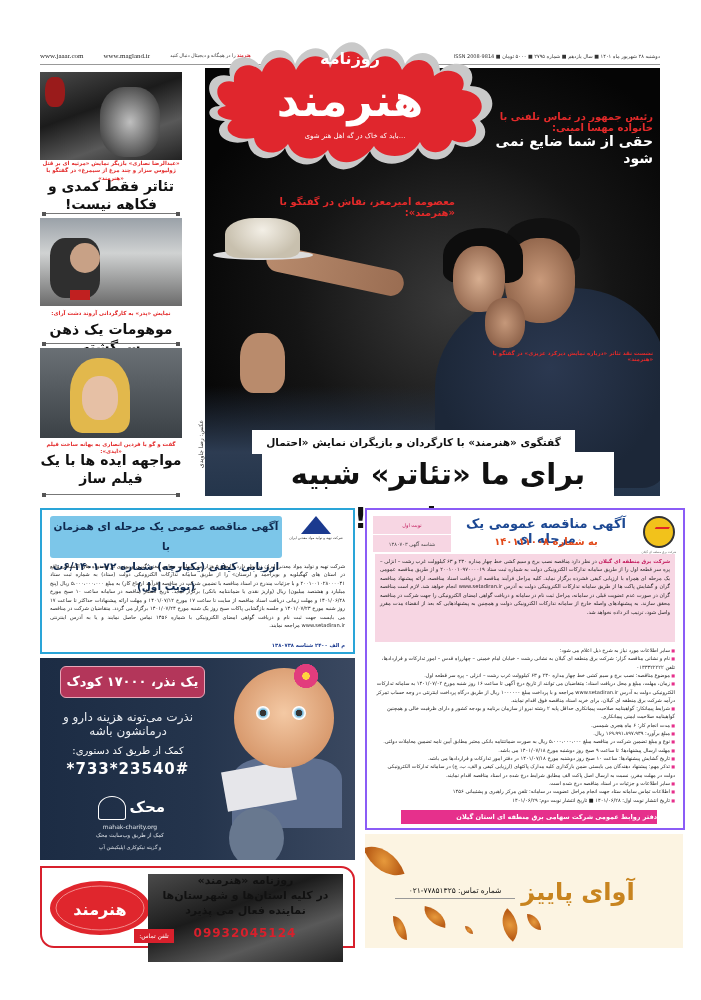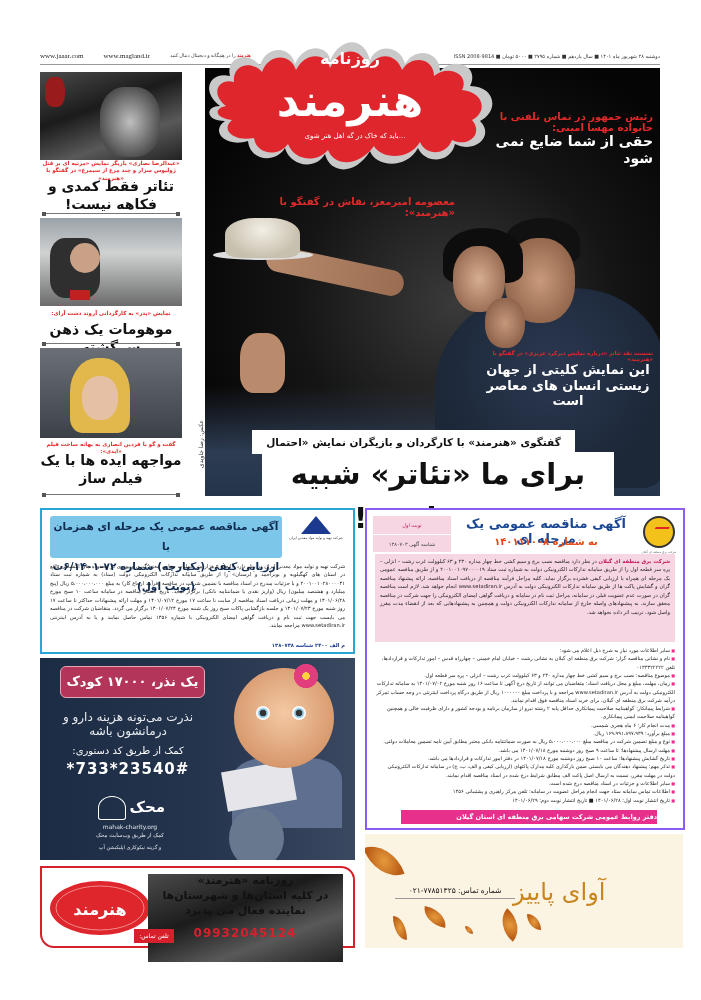--- a/index.html
+++ b/index.html
@@ -83,21 +83,21 @@
 .ad3 .kid .shirt{position:absolute;left:18px;top:100px;width:110px;height:70px;background:#5e6f8f;border-radius:30% 30% 0 0}
 .ad3 .kid .box{position:absolute;left:10px;top:108px;width:70px;height:40px;background:#e6e6ea;transform:rotate(-10deg)}
 .ad3 .kid .bald{position:absolute;left:15px;top:150px;width:55px;height:60px;border-radius:50%;background:#68788f}
 .ad4{left:40px;top:866px;width:315px;height:82px;border:2px solid #d8202c;border-radius:0 14px 0 14px;background:#fff}
 .ad4 .logo{position:absolute;left:6px;top:10px;width:105px;height:60px}
 .ad4 .t1{position:absolute;right:10px;top:6px;width:195px;font-size:11px;font-weight:bold;text-align:center;color:#111;line-height:1.35}
 .ad4 .phone-label{position:absolute;left:92px;top:61px;width:40px;height:14px;background:#d8202c;color:#fff;font-size:6px;line-height:14px;text-align:center}
 .ad4 .phone{position:absolute;left:138px;top:58px;width:130px;font-size:12px;font-weight:bold;color:#d8202c;text-align:center;direction:ltr;letter-spacing:1px}
 .ad5{left:365px;top:834px;width:318px;height:114px;background:#fcf4e2;overflow:hidden}
 .ad5 .title{position:absolute;left:80px;right:50px;top:6px;font-size:14px;font-weight:bold;text-align:center;color:#111}
-.ad5 .brand{position:absolute;right:40px;top:44px;width:130px;font-size:24px;font-weight:normal;text-align:left;color:#c8841f;letter-spacing:1px}
+.ad5 .brand{position:absolute;right:40px;top:44px;width:130px;font-size:24px;font-weight:bold;text-align:center;color:#c8841f;letter-spacing:1px}
 .ad5 .phone{position:absolute;left:30px;top:52px;width:120px;font-size:7.5px;color:#111;text-align:center;border-bottom:1px solid #999;padding-bottom:3px}
 .leaf{position:absolute;background:radial-gradient(ellipse,#e79a3c 0%,#b95d17 80%);border-radius:0 100% 0 100%}
 </style>
 </head>
 <body>
 
 <div class="abs topbar">
   <div class="urls">
     <span>www.jaaar.com</span>
     <span>www.magland.ir</span>
@@ -131,21 +131,20 @@
 
 <div class="abs story-a">
   <div class="kicker-red">رئیس جمهور در تماس تلفنی با خانواده مهسا امینی:</div>
   <div class="h-white">حقی از شما ضایع نمی شود</div>
 </div>
 <div class="abs story-b">
   <div class="kicker-red">معصومه امیرمعز، نقاش در گفتگو با «هنرمند»:</div>
 </div>
 <div class="abs story-c">
   <div class="kicker-red">نشست نقد تئاتر «درباره نمایش دیرکرد عزیزی» در گفتگو با «هنرمند»</div>
-  <div class="h-white">این نمایش کلیتی از جهان زیستی انسان های معاصر است</div>
 </div>
 <div class="abs main-kicker">گفتگوی «هنرمند» با کارگردان و بازیگران نمایش «احتمال تحقق آرزوی محال»</div>
 <div class="abs main-title">برای ما «تئاتر» شبیه عشق است!</div>
 <div class="abs credit">عکس: رضا جاویدی</div>
 
 <div class="thumb t1">
   <div style="position:absolute;left:5px;top:5px;width:20px;height:30px;background:#9a1b1b;border-radius:40%"></div>
   <div style="position:absolute;left:60px;top:15px;width:60px;height:70px;background:radial-gradient(ellipse,#bfbfbf 0%,#444 80%);border-radius:40%"></div>
 </div>
 <div class="side-kicker" style="top:160px">«عبدالرضا نصاری» بازیگر نمایش «مرثیه ای بر قتل ژولیوس سزار و چند مرغ از سیمرغ» در گفتگو با «هنرمند»</div>

